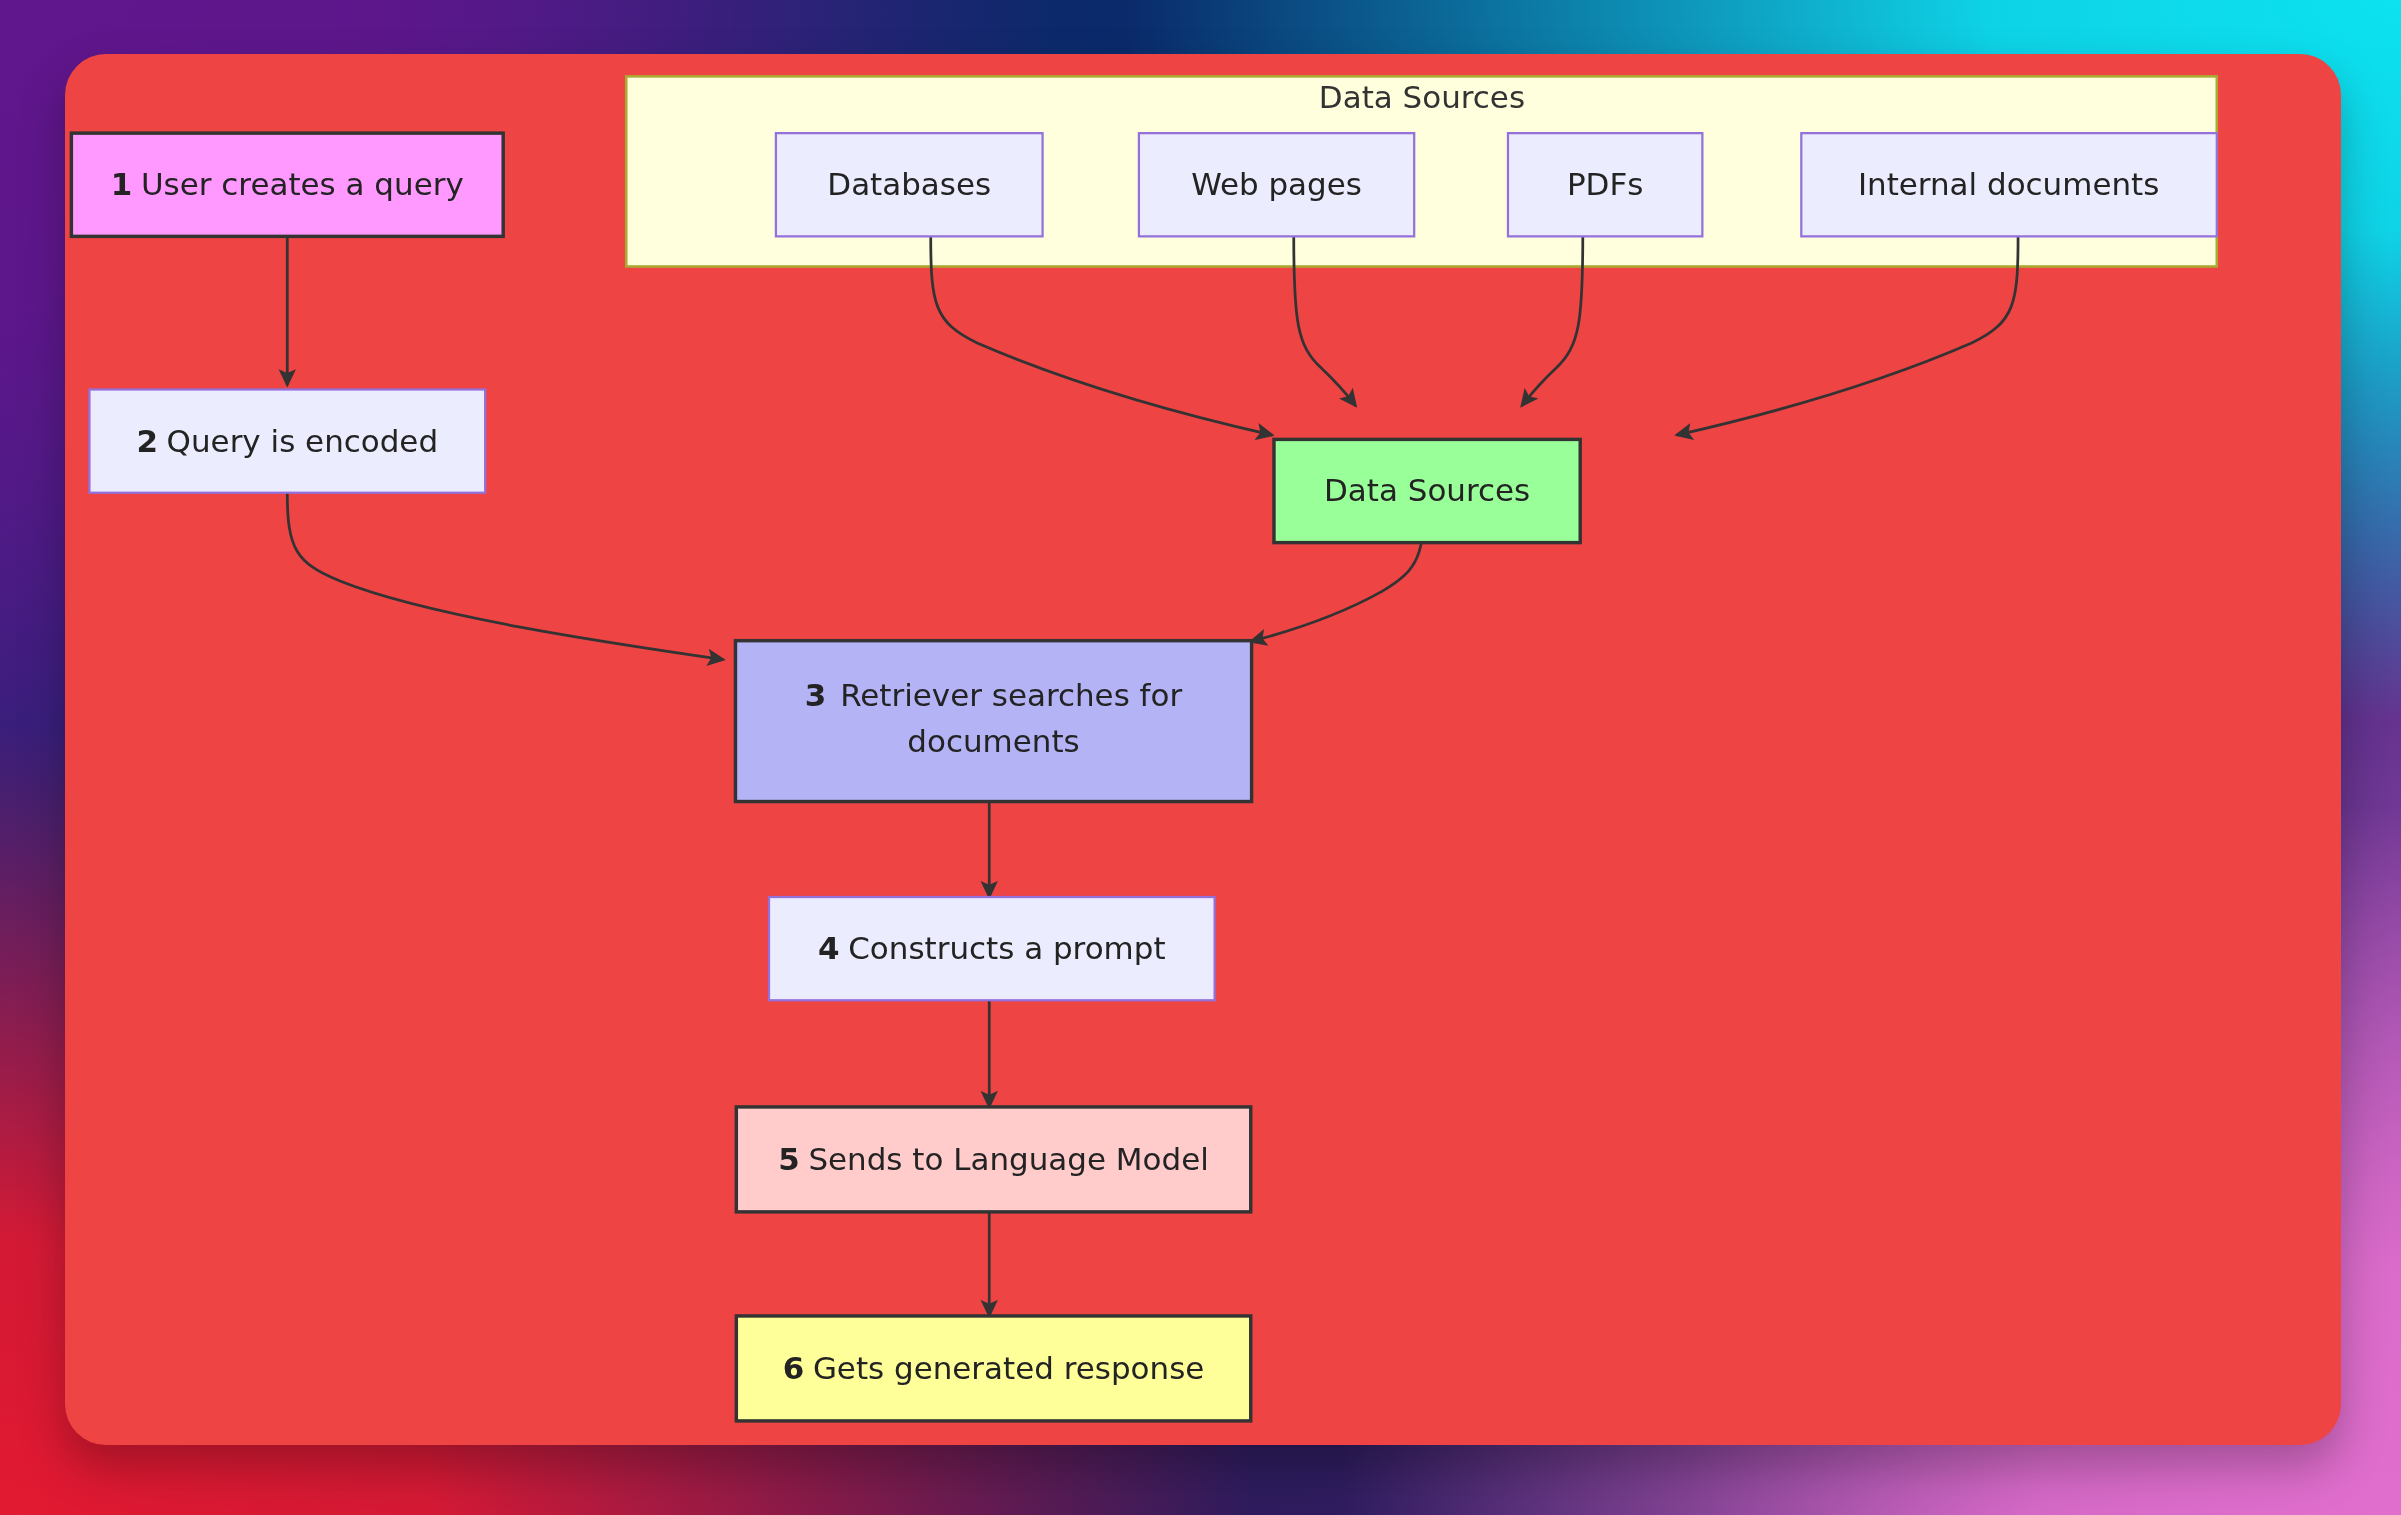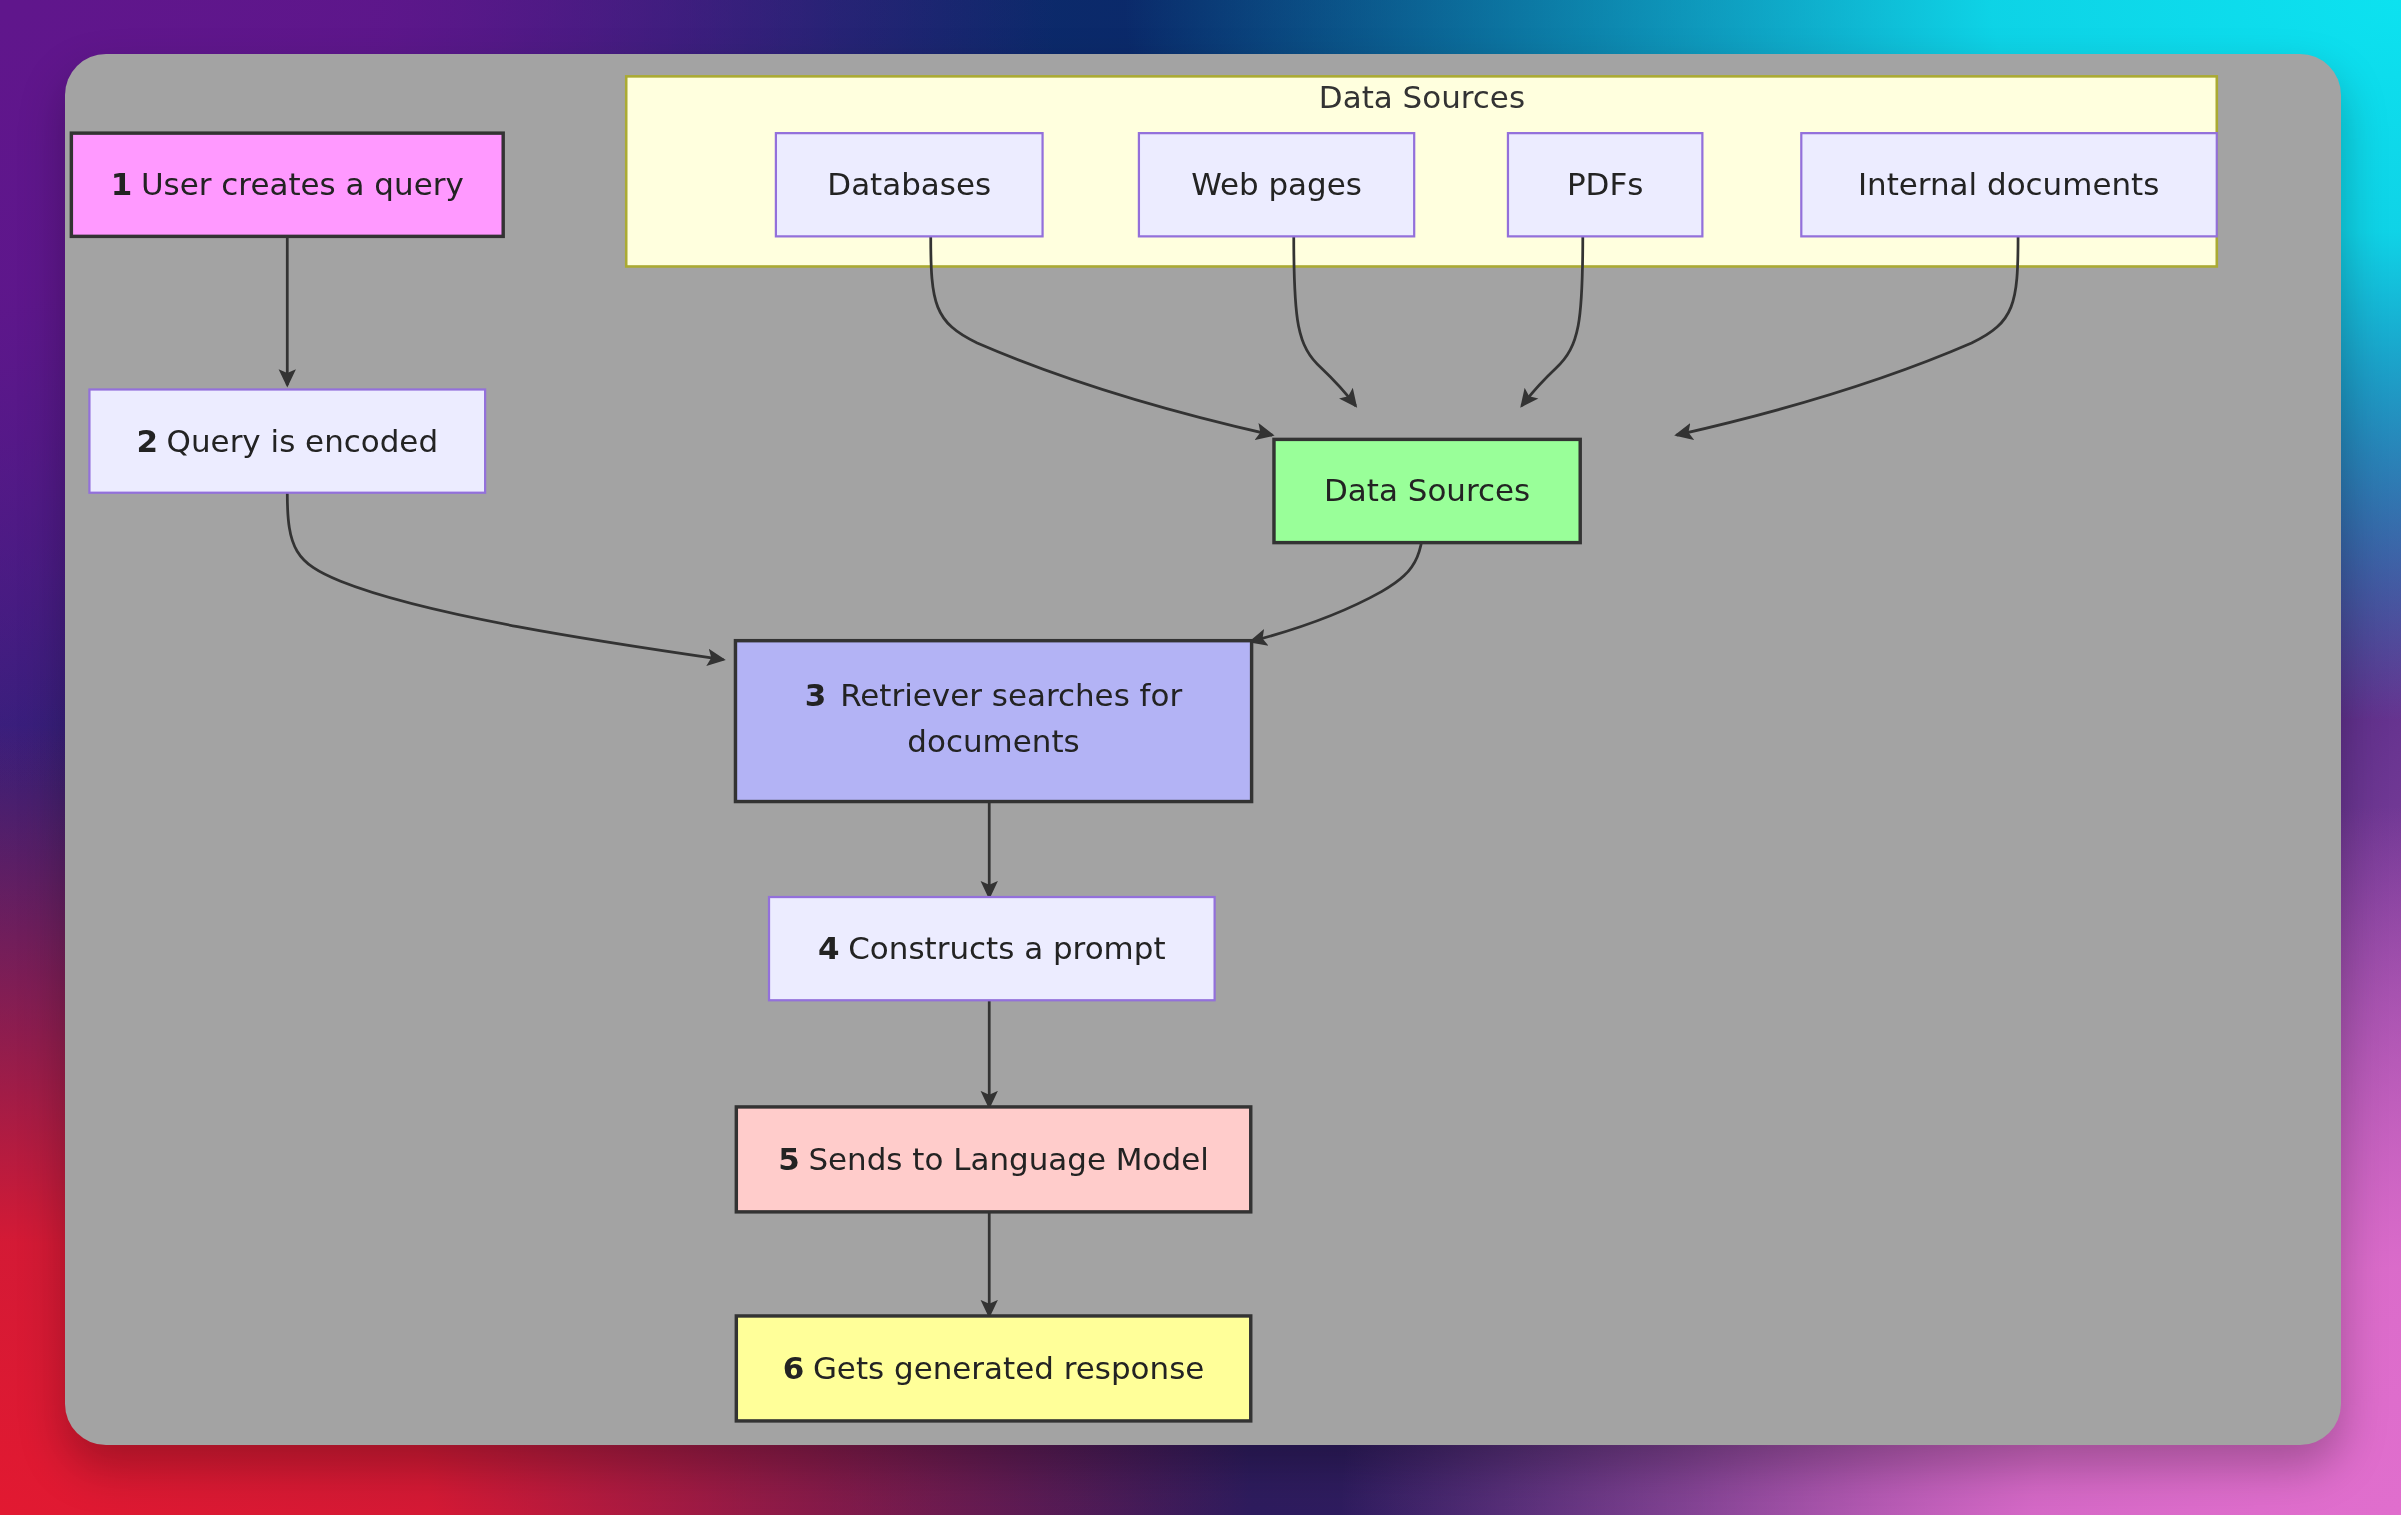--- a/index.html
+++ b/index.html
@@ -26,21 +26,21 @@
       radial-gradient(ellipse 70% 60% at 52% 100%,  rgba(46,28,94,1) 0%,    rgba(46,28,94,0.88) 26%,   rgba(46,28,94,0) 62%),
       linear-gradient(135deg, #5a1a8c 0%, #15246b 35%, #3a1f7a 70%, #c45fbd 100%);
   }
 
   #card {
     position: absolute;
     left: 65px;
     top: 54px;
     width: 2276px;
     height: 1391px;
-    background: #a3a3a3;
+    background: #ef4444;
     border-radius: 41px;
     box-shadow: 0 22.4px 46px rgba(0,0,0,0.26);
     overflow: hidden;
   }
 
   #flow {
     position: absolute;
     left: 0;
     top: 0;
     width: 2276px;

